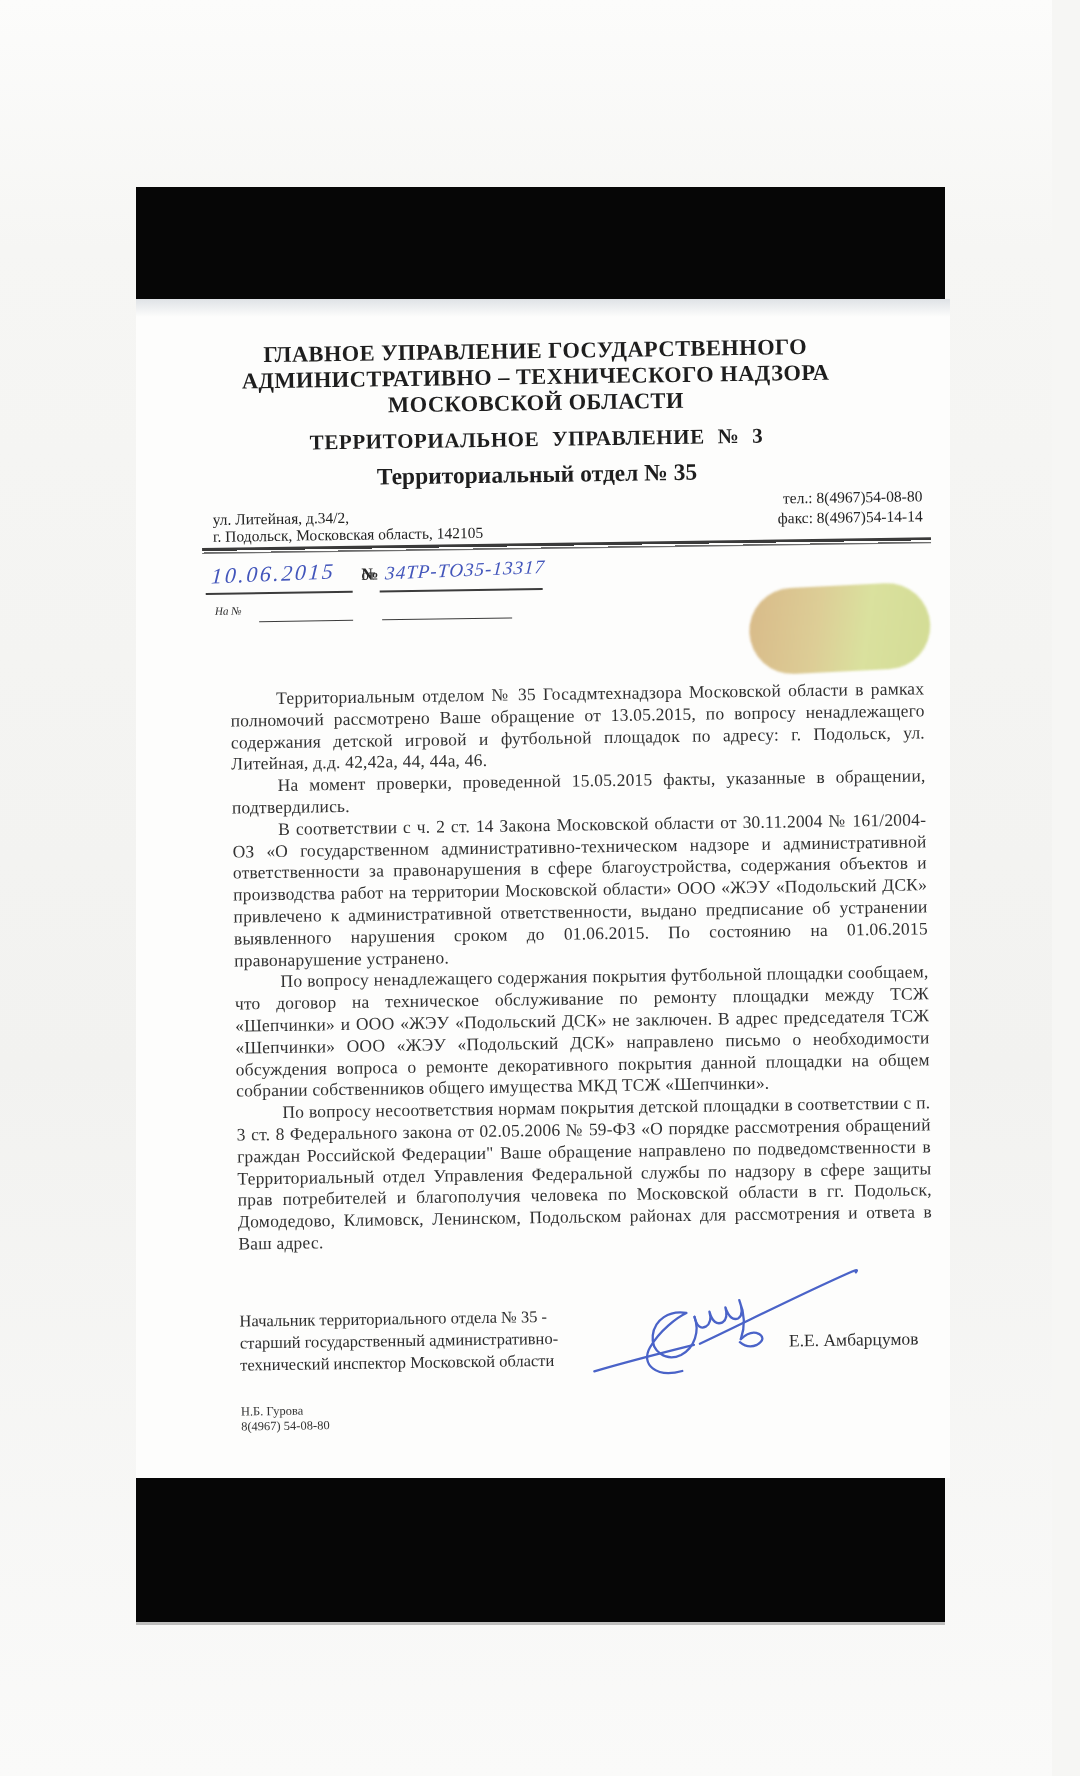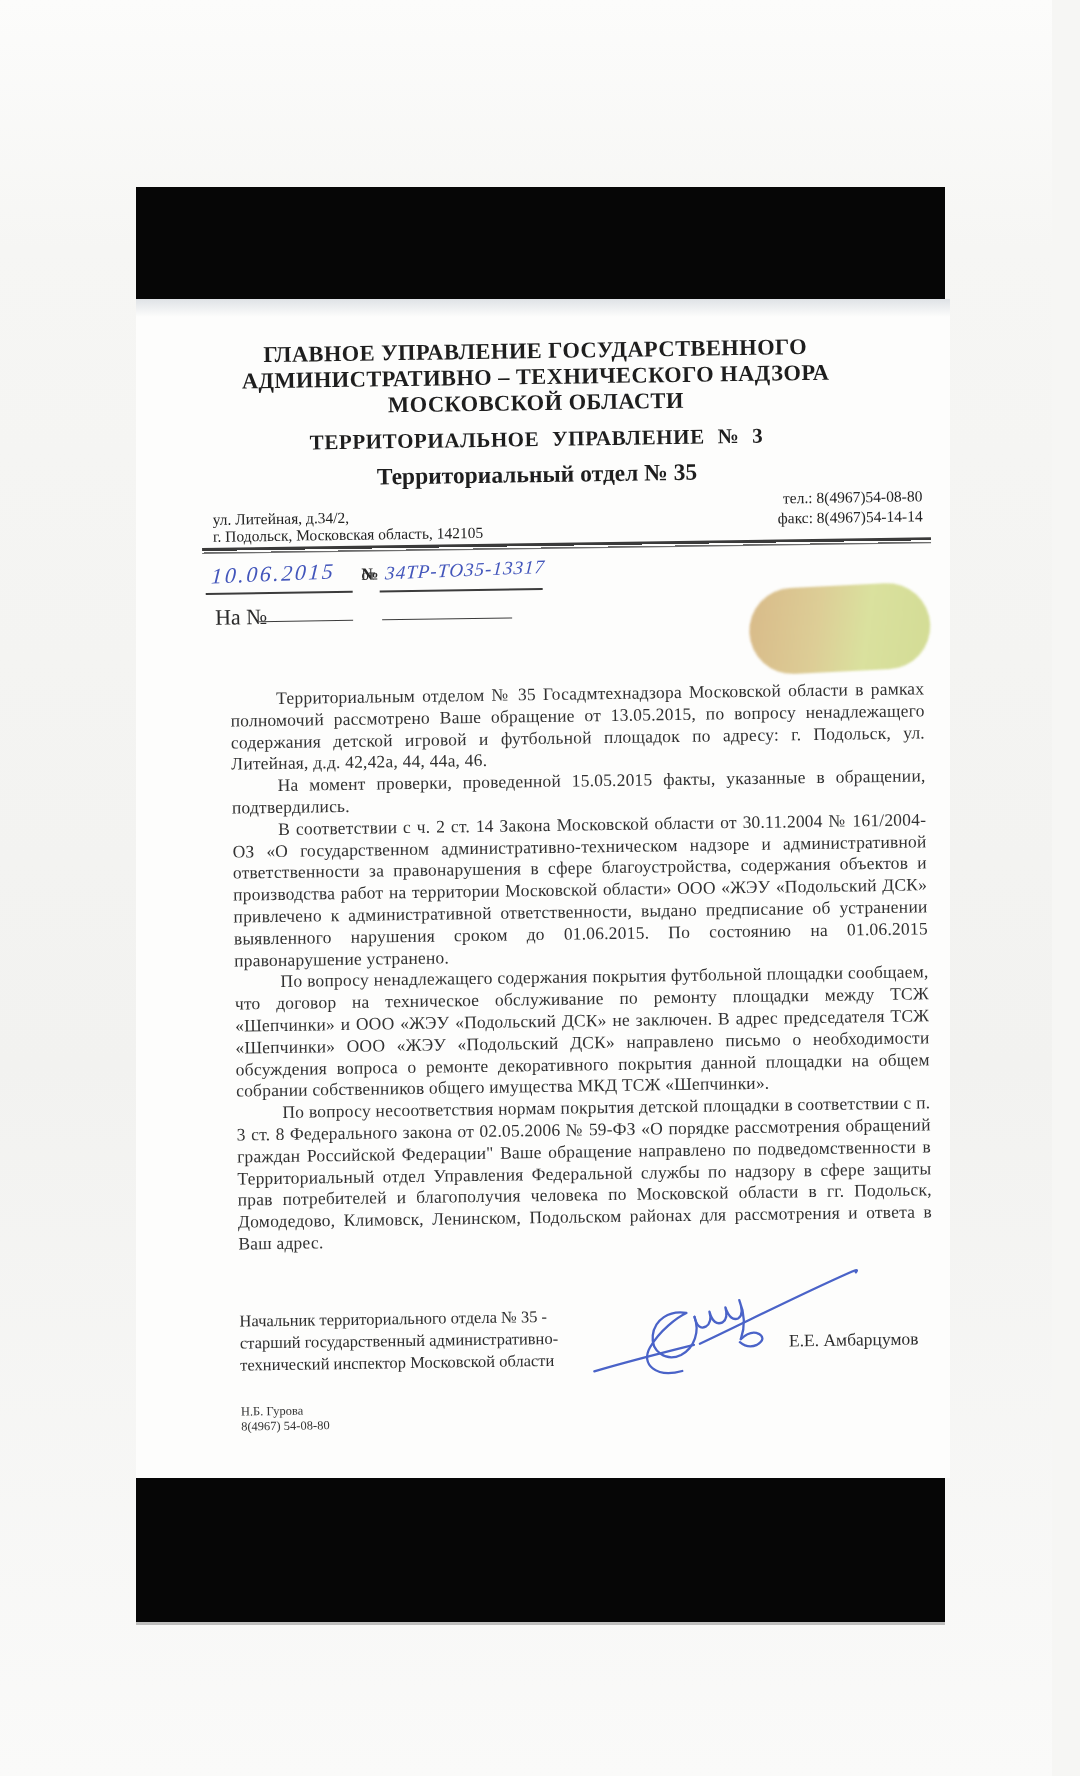--- a/index.html
+++ b/index.html
@@ -34,21 +34,21 @@
     background:linear-gradient(#3a3a3a 0 3px,rgba(0,0,0,0) 3px 4.5px,#6d6d6d 4.5px 5.5px);}
   .hand{font-style:italic;color:#4356bb;display:inline-block;transform:skewX(-6deg) rotate(-1.5deg);}
   .date-hand{position:absolute;left:216px;top:557px;font-size:22px;letter-spacing:2.5px;}
   .num-sign{position:absolute;left:366px;top:562px;font-size:17px;color:#2a2a2a;font-weight:bold;}
   .num-hand{position:absolute;left:390px;top:558px;font-size:19px;letter-spacing:1px;}
   .u{position:absolute;height:0;border-bottom:2px solid #3c3c3c;}
   .u1{left:210px;top:588px;width:147px;}
   .u2{left:384px;top:588px;width:163px;}
   .u3{left:263px;top:617px;width:94px;border-bottom-width:1.8px;}
   .u4{left:386px;top:617px;width:130px;border-bottom-width:1.8px;}
-  .onum-label{position:absolute;left:219px;top:600px;font-size:22px;color:#2a2a2a;}
+  .onum-label{position:absolute;left:219px;top:600px;font-size:11px;color:#2a2a2a;font-style:italic;}
   .ot-label{position:absolute;left:366px;top:564px;font-size:15px;color:#2a2a2a;font-family:Liberation Serif, serif;}
   .sticker{
     position:absolute;left:753px;top:590px;width:181px;height:86px;border-radius:46px;
     background:linear-gradient(100deg,#d9bc8a 4%,#ddcd96 38%,#dae19e 64%,#d3dc95 100%);
     filter:blur(1.2px);transform:rotate(-2deg);
   }
   .body-text{
     position:absolute;left:233px;top:684px;width:694px;
     font-size:17.5px;line-height:21.8px;color:#323232;text-align:justify;letter-spacing:.2px;
   }

